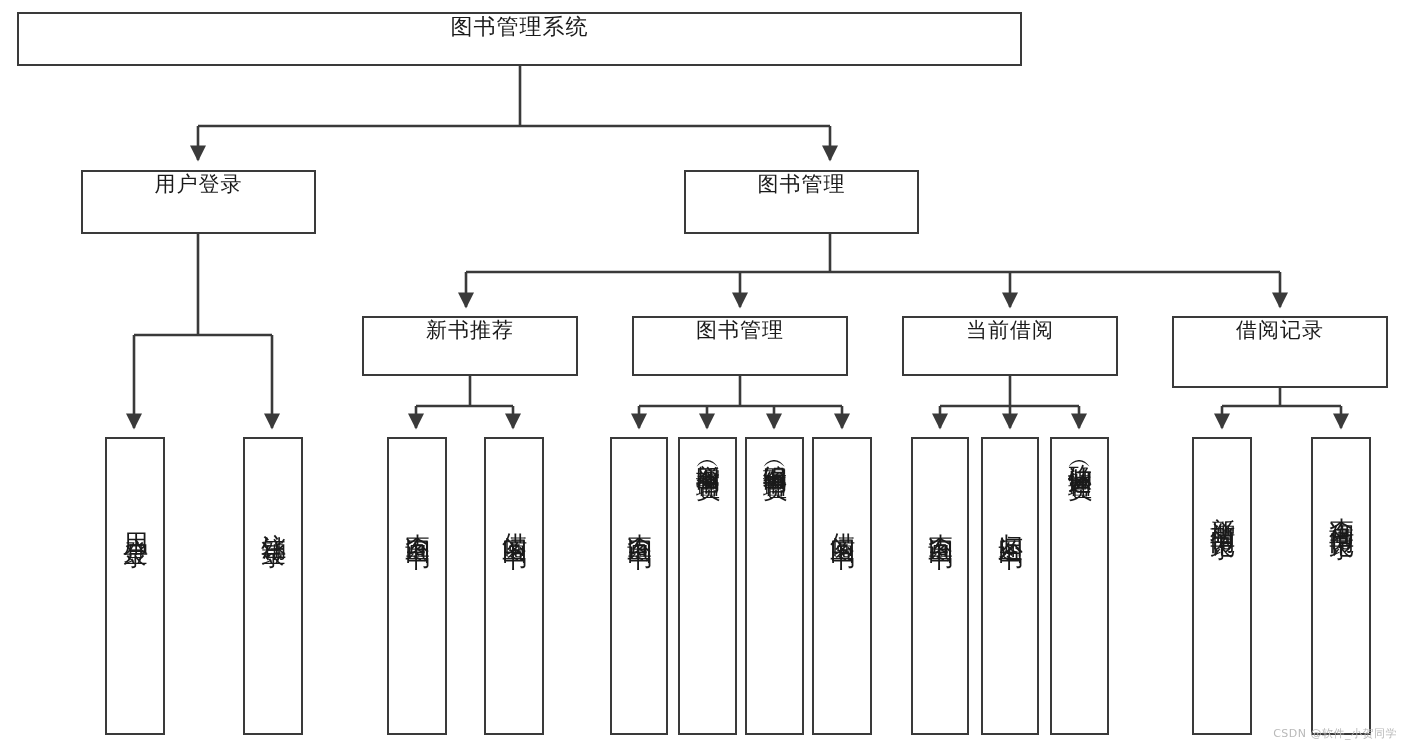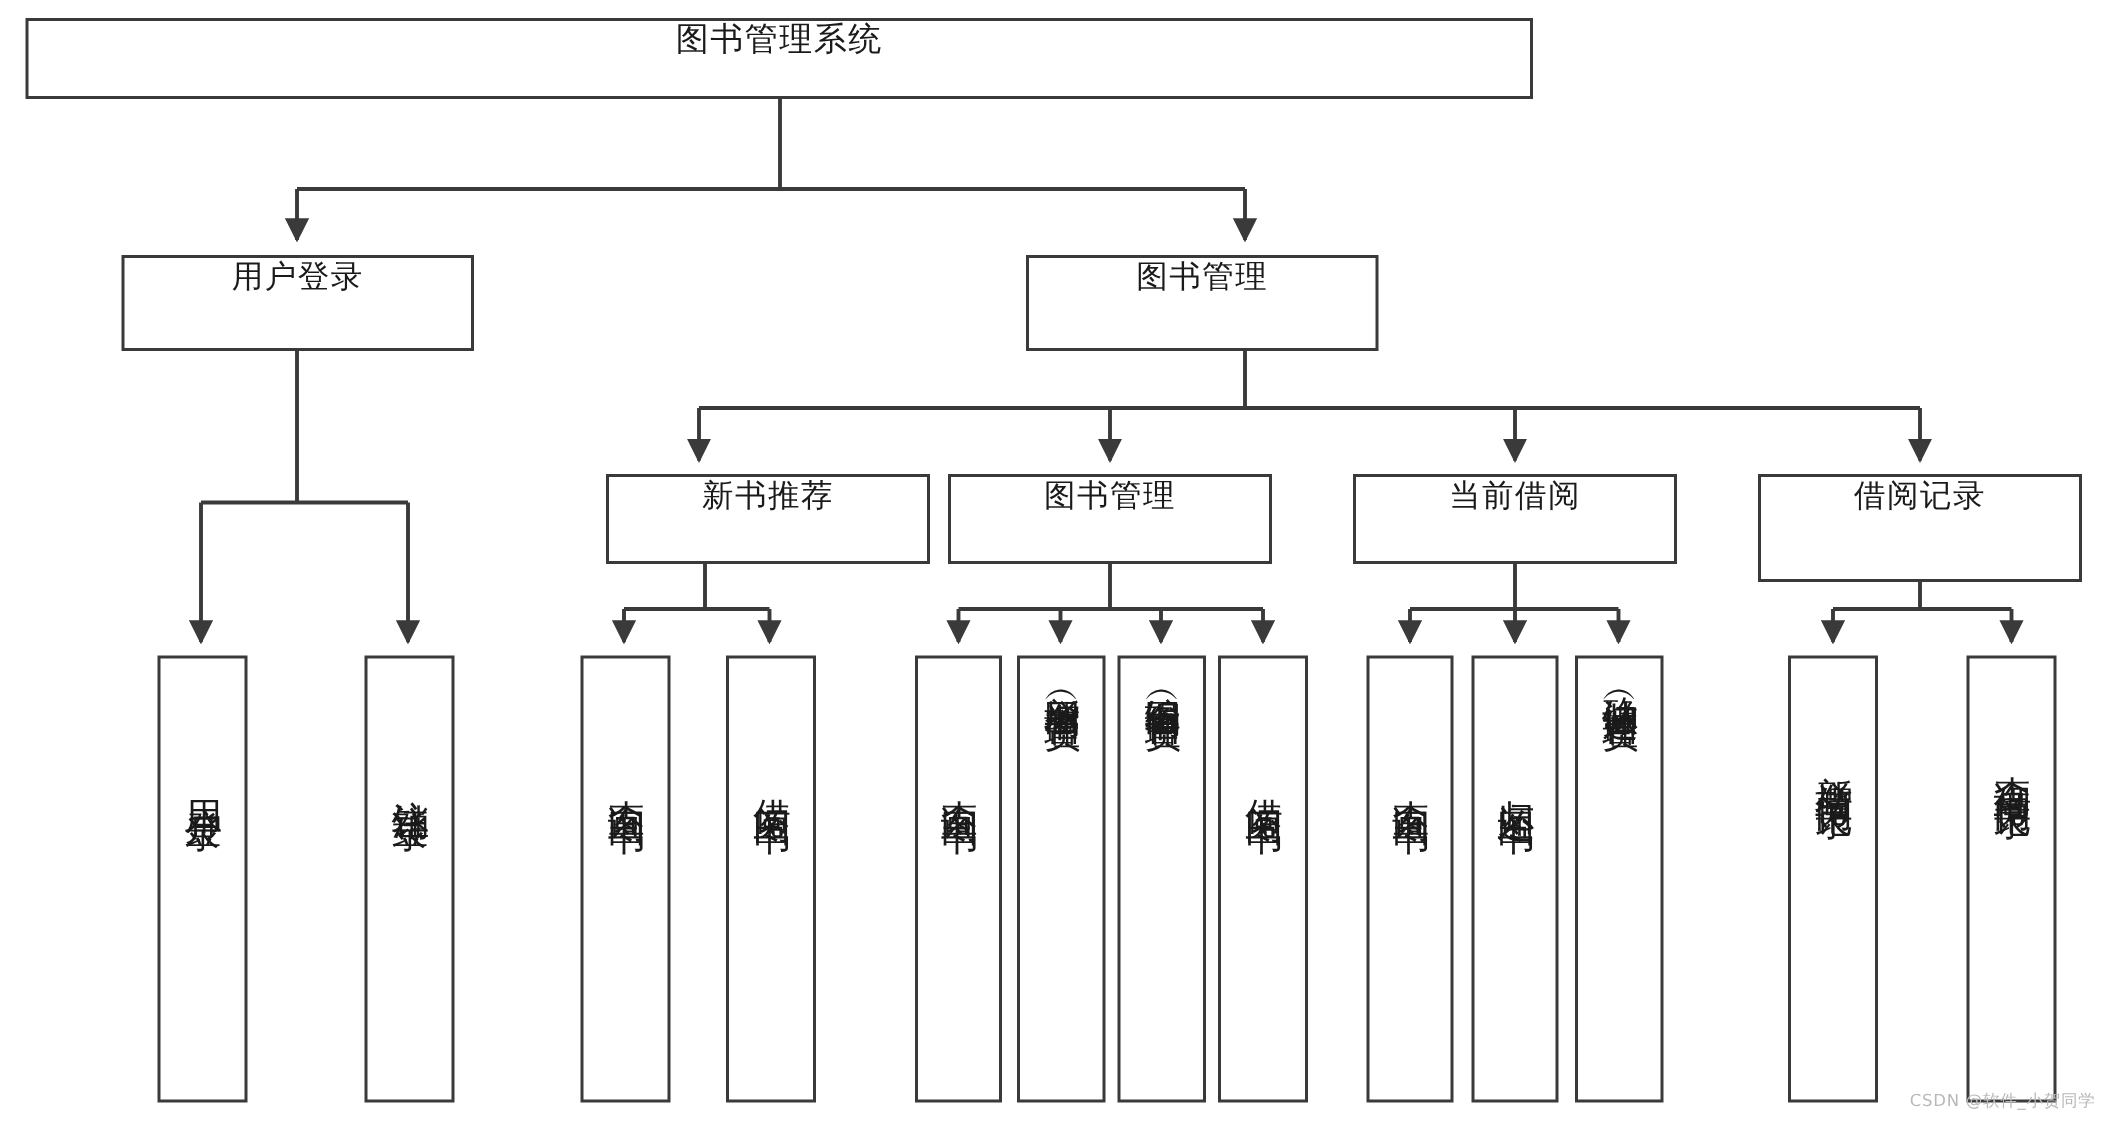--- a/index.html
+++ b/index.html
@@ -122,21 +122,21 @@
     <span class="lbl">图书管理系统</span>
   </div>
 
   <div class="node h-node" id="node-user-login" style="left:81px;top:170px;width:235px;height:64px;">
     <span class="lbl">用户登录</span>
   </div>
   <div class="node h-node" id="node-book-manage" style="left:684px;top:170px;width:235px;height:64px;">
     <span class="lbl">图书管理</span>
   </div>
 
-  <div class="node h-node" style="left:362px;top:316px;width:216px;height:60px;margin-left:42px;">
+  <div class="node h-node" style="left:362px;top:316px;width:216px;height:60px;">
     <span class="lbl">新书推荐</span>
   </div>
   <div class="node h-node" style="left:632px;top:316px;width:216px;height:60px;">
     <span class="lbl">图书管理</span>
   </div>
   <div class="node h-node" style="left:902px;top:316px;width:216px;height:60px;">
     <span class="lbl">当前借阅</span>
   </div>
   <div class="node h-node" style="left:1172px;top:316px;width:216px;height:72px;">
     <span class="lbl">借阅记录</span>

